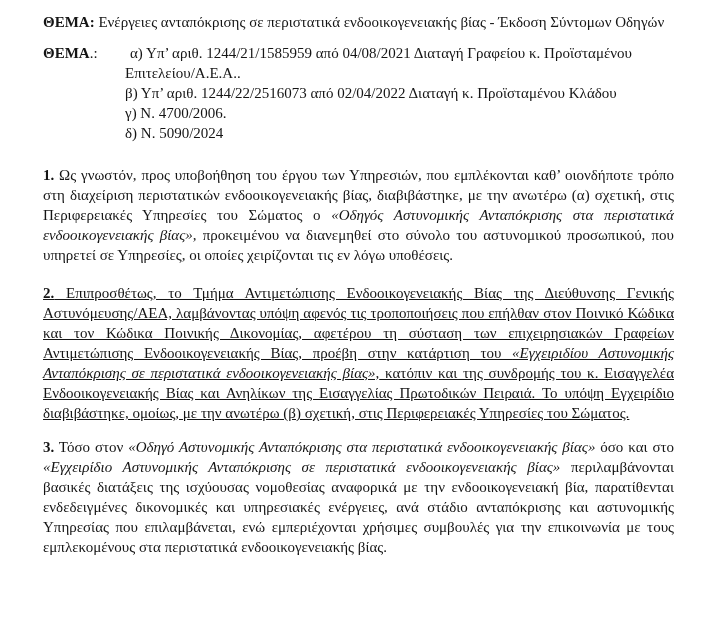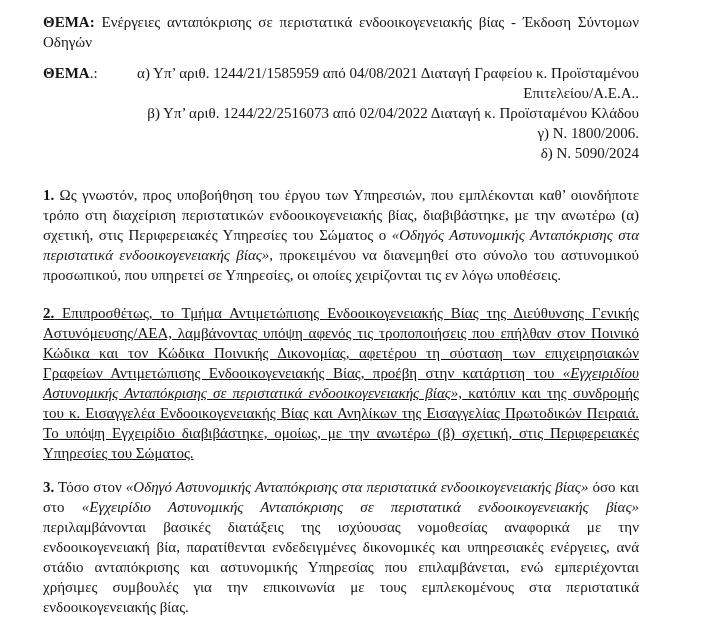--- a/index.html
+++ b/index.html
@@ -6,41 +6,41 @@
   body {
     width: 712px;
     height: 628px;
     background: #ffffff;
     overflow: hidden;
   }
   .doc {
     box-sizing: border-box;
     width: 712px;
     height: 468px;
-    padding: 12px 73px 0 43px;
+    padding: 12px 38px 0 43px;
     font-family: "Liberation Serif", serif;
     font-size: 15px;
     line-height: 20px;
     color: #151515;
     text-align: justify;
   }
   .thema { margin: 0; }
   .bold { font-weight: bold; }
   .sxet {
     position: relative;
     margin-top: 11px;
     text-align: left;
   }
   .sxet-label {
     position: absolute;
     left: 0;
     top: 0;
   }
   .refs { margin-left: 82px; }
-  .ref-line { white-space: normal; text-align: right; }
+  .ref-line { white-space: normal; }
   .ref-first { text-indent: 5px; }
   .para { margin: 0; }
   .para b { font-weight: bold; }
   .para i { font-style: italic; }
   .para-1 { margin-top: 22px; }
   .para-2 { margin-top: 18px; text-decoration: underline; }
   .para-3 { margin-top: 14px; }
 </style>
 </head>
 <body>
@@ -48,21 +48,21 @@
 <div class="doc">
 
   <p class="thema"><span class="bold">ΘΕΜΑ:</span> <span>Ενέργειες ανταπόκρισης σε περιστατικά ενδοοικογενειακής βίας - Έκδοση Σύντομων Οδηγών</span></p>
 
   <div class="sxet">
     <span class="sxet-label"><span class="bold">ΘΕΜΑ</span><span>.:</span></span>
     <div class="refs">
       <div class="ref-line ref-first">α) Υπ’ αριθ. 1244/21/1585959 από 04/08/2021 Διαταγή Γραφείου κ. Προϊσταμένου</div>
       <div class="ref-line">Επιτελείου/Α.Ε.Α..</div>
       <div class="ref-line">β) Υπ’ αριθ. 1244/22/2516073 από 02/04/2022 Διαταγή κ. Προϊσταμένου Κλάδου</div>
-      <div class="ref-line">γ) Ν. 1800/2006.</div>
+      <div class="ref-line">γ) Ν. 4700/2006.</div>
       <div class="ref-line">δ) Ν. 5090/2024</div>
     </div>
   </div>
 
   <p class="para para-1"><b>1.</b><span> Ως γνωστόν, προς υποβοήθηση του έργου των Υπηρεσιών, που εμπλέκονται καθ’ οιονδήποτε τρόπο στη διαχείριση περιστατικών ενδοοικογενειακής βίας, διαβιβάστηκε, με την ανωτέρω (α) σχετική, στις Περιφερειακές Υπηρεσίες του Σώματος ο </span><i>«Οδηγός Αστυνομικής Ανταπόκρισης στα περιστατικά ενδοοικογενειακής βίας»,</i><span> προκειμένου να διανεμηθεί στο σύνολο του αστυνομικού προσωπικού, που υπηρετεί σε Υπηρεσίες, οι οποίες χειρίζονται τις εν λόγω υποθέσεις.</span></p>
 
   <p class="para para-2"><b>2.</b><span> Επιπροσθέτως, το Τμήμα Αντιμετώπισης Ενδοοικογενειακής Βίας της Διεύθυνσης Γενικής Αστυνόμευσης/ΑΕΑ, λαμβάνοντας υπόψη αφενός τις τροποποιήσεις που επήλθαν στον Ποινικό Κώδικα και τον Κώδικα Ποινικής Δικονομίας, αφετέρου τη σύσταση των επιχειρησιακών Γραφείων Αντιμετώπισης Ενδοοικογενειακής Βίας, προέβη στην κατάρτιση του </span><i>«Εγχειριδίου Αστυνομικής Ανταπόκρισης σε περιστατικά ενδοοικογενειακής βίας»,</i><span> κατόπιν και της συνδρομής του κ. Εισαγγελέα Ενδοοικογενειακής Βίας και Ανηλίκων της Εισαγγελίας Πρωτοδικών Πειραιά. Το υπόψη Εγχειρίδιο διαβιβάστηκε, ομοίως, με την ανωτέρω (β) σχετική, στις Περιφερειακές Υπηρεσίες του Σώματος.</span></p>
 
   <p class="para para-3"><b>3.</b><span> Τόσο στον </span><i>«Οδηγό Αστυνομικής Ανταπόκρισης στα περιστατικά ενδοοικογενειακής βίας»</i><span> όσο και στο </span><i>«Εγχειρίδιο Αστυνομικής Ανταπόκρισης σε περιστατικά ενδοοικογενειακής βίας»</i><span> περιλαμβάνονται βασικές διατάξεις της ισχύουσας νομοθεσίας αναφορικά με την ενδοοικογενειακή βία, παρατίθενται ενδεδειγμένες δικονομικές και υπηρεσιακές ενέργειες, ανά στάδιο ανταπόκρισης και αστυνομικής Υπηρεσίας που επιλαμβάνεται, ενώ εμπεριέχονται χρήσιμες συμβουλές για την επικοινωνία με τους εμπλεκομένους στα περιστατικά ενδοοικογενειακής βίας.</span></p>
 

